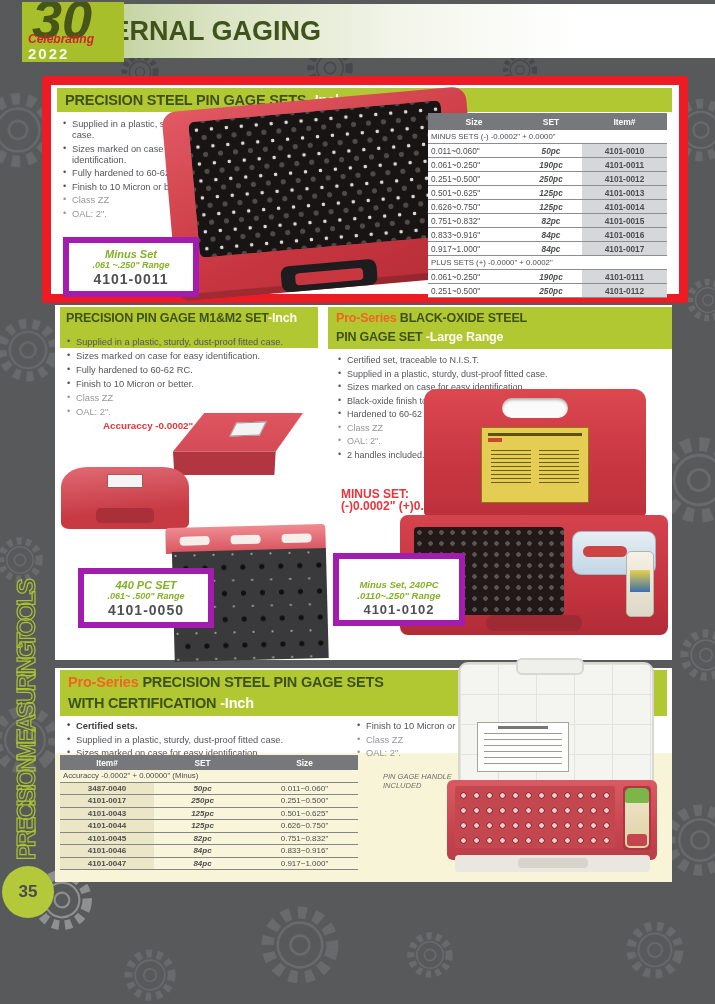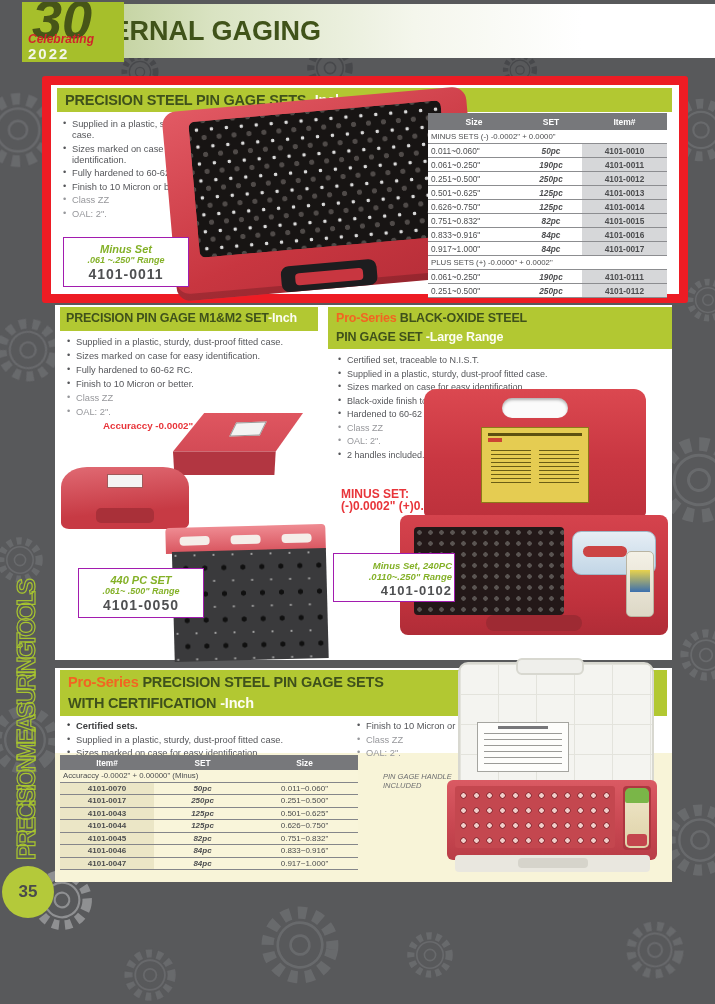--- a/index.html
+++ b/index.html
@@ -30,21 +30,21 @@
   .sec-head .dark{color:#3f511b;} .sec-head .white{color:#fdfdf3;} .sec-head .orange{color:#f26522;}
 
   
   .bullets{list-style:none;margin:0;padding:0;color:#55565a;position:absolute;z-index:2;}
   .bullets li{position:relative;padding-left:9px;margin-bottom:2.5px;}
   .bullets li::before{content:"\2022";position:absolute;left:0;top:-1px;}
   .bullets li.muted{color:#96979b;}
   .bullets li.bold{font-weight:bold;color:#3c3d3f;}
 
   
-  .badge{position:absolute;background:#fff;border:1px solid #a21caf;text-align:center;z-index:3;}
+  .badge{position:absolute;background:#fff;border:6px solid #a21caf;text-align:center;z-index:3;}
   .badge .l1{color:#84b128;font-style:italic;font-weight:bold;font-size:11px;}
   .badge .l2{color:#84b128;font-style:italic;font-weight:bold;font-size:9px;}
   .badge .item{color:#4f5052;font-weight:bold;font-size:14px;letter-spacing:1px;margin-top:1px;}
 
   
   .ptable{position:absolute;border-collapse:collapse;table-layout:fixed;z-index:3;}
   .ptable th{background:#77787b;color:#fff;font-weight:bold;text-align:center;}
   .ptable td{color:#4c4d4f;border-bottom:1px solid #8c8d90;background:#fff;}
   .ptable td.item{background:#d6d7d9;font-weight:bold;text-align:center;}
   .ptable td.set{font-weight:bold;text-align:center;font-style:italic;}
@@ -73,21 +73,21 @@
     box-shadow:inset 0 -7px 0 rgba(0,0,0,.18);}
   .case1-pins{position:absolute;left:26px;right:26px;top:12px;bottom:42px;background-color:#171413;border-radius:6px;
     background-image:radial-gradient(circle,#d9d9d9 1.6px,rgba(0,0,0,0) 2.1px),
                      radial-gradient(circle,#4f4a48 2.3px,rgba(0,0,0,0) 2.9px);
     background-size:15px 17px,15px 17px;background-position:0 0,7px 8px;}
   .case1-handle{position:absolute;left:50%;bottom:0px;transform:translateX(-50%);width:96px;height:26px;background:#1d1d1f;border-radius:8px;}
   .case1-handle::after{content:"";position:absolute;left:14px;right:14px;top:8px;bottom:6px;background:#c83640;border-radius:4px;}
 
   
   .mid-panel{position:absolute;left:55px;top:305px;width:617px;height:355px;background:#fff;z-index:1;}
-  .s2-head{left:5px;top:2px;width:252px;height:24px;font-size:12.5px;line-height:23px;padding-left:6px;}
+  .s2-head{left:5px;top:2px;width:252px;height:41px;font-size:12.5px;line-height:23px;padding-left:6px;}
   .s2-bullets{left:12px;top:32px;width:252px;font-size:9.3px;line-height:11.5px;}
   .s2-acc{position:absolute;left:10px;top:115px;width:255px;text-align:center;color:#e8353a;font-weight:bold;font-size:9.8px;z-index:2;}
   .s2-badge{left:11px;top:263px;width:120px;padding:5px 2px 4px;margin-left:12px;}
   .s2-boxA{position:absolute;left:118px;top:108px;width:130px;height:62px;z-index:2;}
   .s2-boxA .topf{position:absolute;inset:0;clip-path:polygon(24% 0,100% 0,79% 62%,0 62%);background:linear-gradient(#df5660,#cc4450);}
   .s2-boxA .frontf{position:absolute;inset:0;clip-path:polygon(0 62%,79% 62%,78% 100%,1% 100%);background:#b23641;}
   .s2-boxA .label{position:absolute;left:46%;top:14%;width:28px;height:12px;background:#f3f3f3;border:1px solid #9a9a9a;transform:skewX(-28deg) rotate(-2deg);}
   .s2-plus{position:absolute;left:116px;top:163px;color:#f26522;font-size:16px;font-weight:bold;z-index:2;}
   .s2-boxB{position:absolute;left:6px;top:162px;width:128px;height:62px;z-index:2;
     background:linear-gradient(175deg,#e06a73,#c73a44 70%);border-radius:26px 26px 8px 8px/20px 20px 6px 6px;}
@@ -97,21 +97,21 @@
   .s2-closeup .rim{position:absolute;left:0;top:0;right:0;height:26px;background:linear-gradient(#ef8b92,#d8545e);border-radius:4px 4px 0 0;}
   .s2-closeup .slot{position:absolute;top:9px;width:30px;height:9px;background:#f5eee9;border-radius:4px;}
   .s2-closeup .panel{position:absolute;left:6px;right:0;top:24px;bottom:0;background-color:#3a3a3c;
     background-image:radial-gradient(circle,#101010 2.3px,transparent 2.9px),
                      radial-gradient(circle,#9f9f9f .9px,transparent 1.3px);
     background-size:19px 26px,19px 26px;background-position:4px 4px,13px 17px;}
 
   .s3-head{left:273px;top:2px;width:336px;height:40px;font-size:12.5px;line-height:19px;padding:2px 0 0 8px;}
   .s3-bullets{left:283px;top:50px;width:270px;font-size:9px;line-height:11px;}
   .s3-minus{position:absolute;left:286px;top:183px;color:#e8353a;font-weight:bold;font-size:12px;line-height:12px;z-index:2;}
-  .s3-badge{left:278px;top:248px;width:116px;padding:6px 2px 3px;text-align:right;}
+  .s3-badge{left:278px;top:248px;width:116px;padding:20px 2px 3px;}
   .s3-badge .l1,.s3-badge .l2{font-size:9.5px;}
   .s3-badge .item{font-size:13px;}
   .case3{position:absolute;left:345px;top:84px;width:268px;height:270px;z-index:2;}
   .case3 .lid{position:absolute;left:24px;top:0;width:222px;height:128px;border-radius:12px 12px 5px 5px;
     background:linear-gradient(180deg,#db4850 0%,#c93742 55%,#bd313c);}
   .case3 .hole{position:absolute;left:50%;top:9px;transform:translateX(-50%);width:66px;height:20px;background:#fbfbfb;border-radius:10px;box-shadow:inset 0 2px 3px rgba(0,0,0,.3);}
   .case3 .ylabel{position:absolute;left:50%;top:38px;transform:translateX(-50%);width:106px;height:74px;background:#e5cc52;border:1px solid #8c7a19;}
   .case3 .ylabel::before{content:"";position:absolute;left:9px;top:22px;width:40px;height:36px;background:repeating-linear-gradient(#6a5d15 0 1px,transparent 1px 4px);}
   .case3 .ylabel::after{content:"";position:absolute;right:9px;top:22px;width:40px;height:36px;background:repeating-linear-gradient(#6a5d15 0 1px,transparent 1px 4px);}
   .case3 .ylabel .hd{position:absolute;left:6px;top:5px;right:6px;height:3px;background:#5d5110;}
@@ -395,21 +395,21 @@
             <th class="c0">Item#</th>
             <th class="c1">SET</th>
             <th class="c2">Size</th>
           </tr>
         </thead>
         <tbody>
           <tr>
             <td class="group" colspan="3">Accuraccy  -0.0002" + 0.00000" (Minus)</td>
           </tr>
           <tr>
-            <td class="item">4101-0070</td>
+            <td class="item">3487-0040</td>
             <td class="set">50pc</td>
             <td class="size">0.011~0.060"</td>
           </tr>
           <tr>
             <td class="item">4101-0017</td>
             <td class="set">250pc</td>
             <td class="size">0.251~0.500"</td>
           </tr>
           <tr>
             <td class="item">4101-0043</td>

